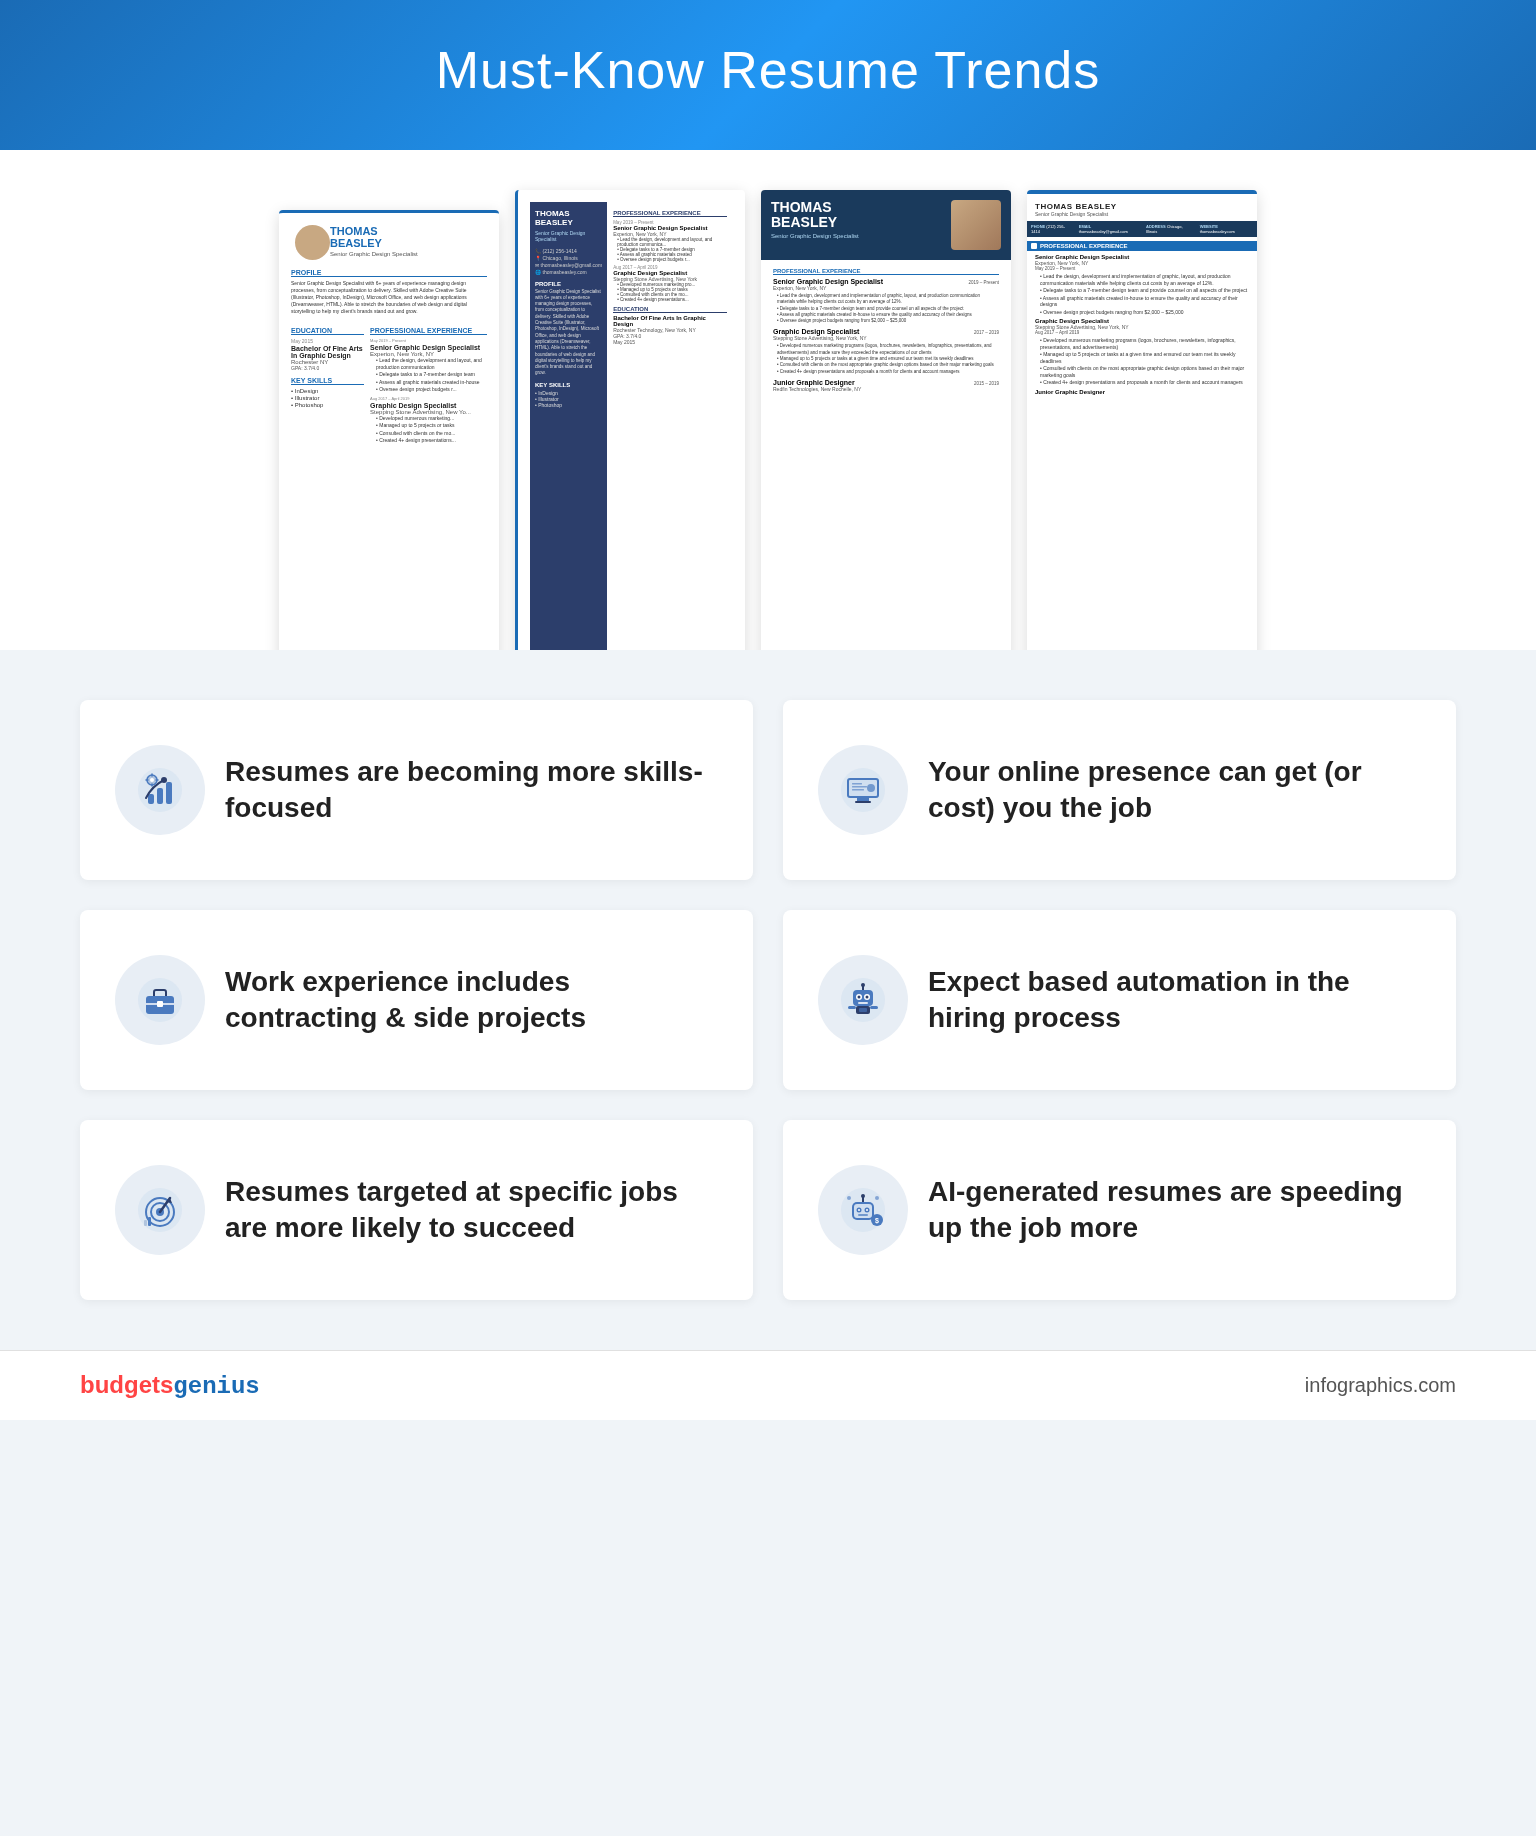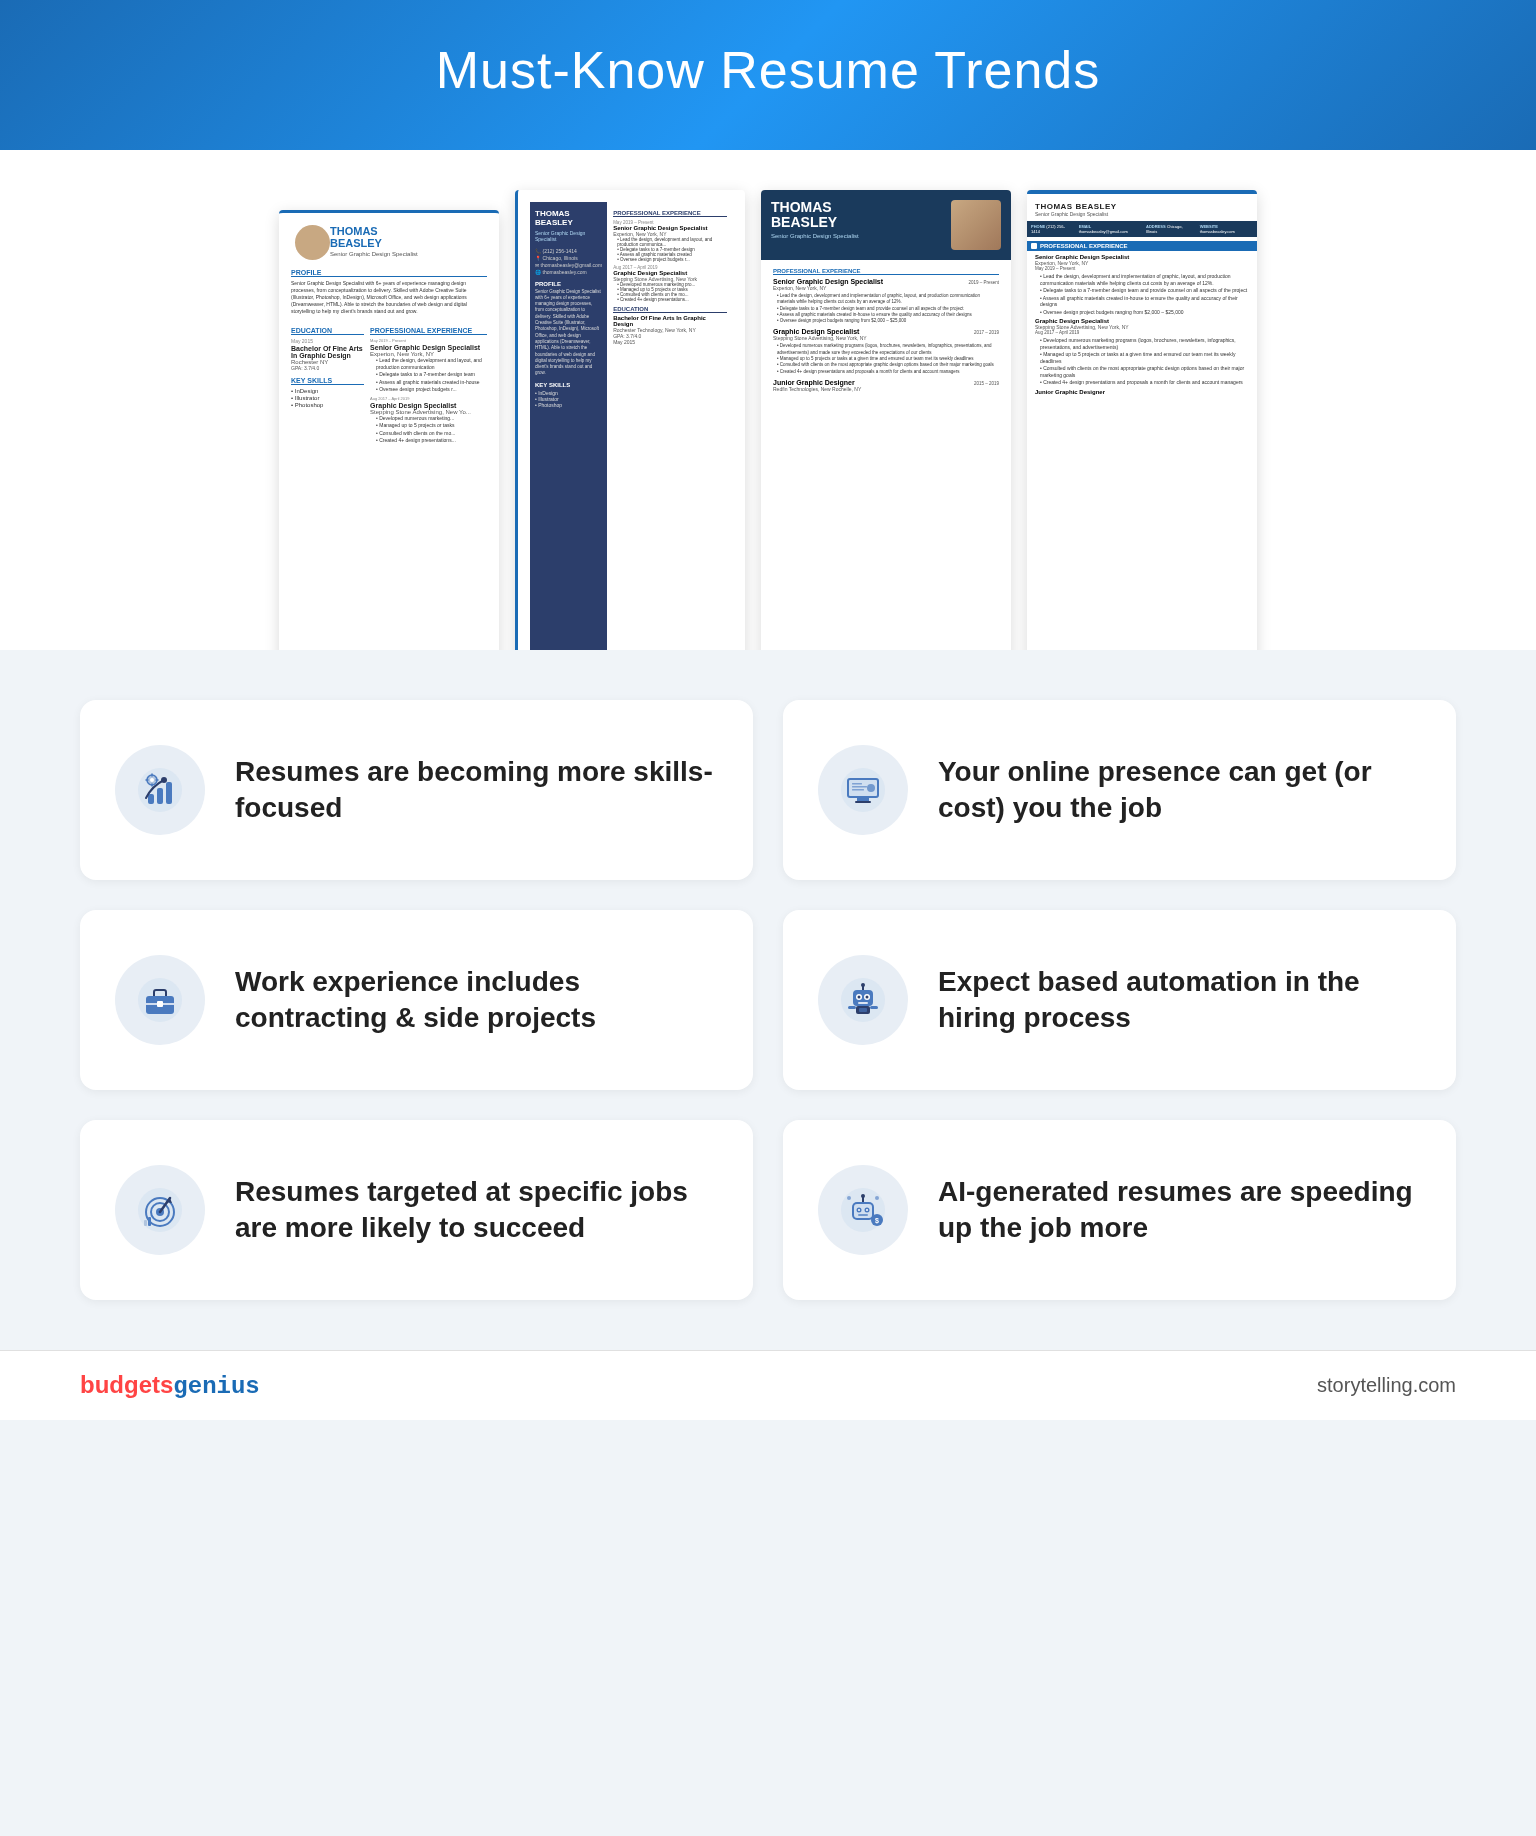--- a/index.html
+++ b/index.html
@@ -115,25 +115,25 @@
     }
 
     .trends-grid {
       display: grid;
       grid-template-columns: 1fr 1fr;
       gap: 30px;
     }
 
     .trend-item {
       background: white;
-      border-radius: 16px;
+      border-radius: 8px;
       padding: 40px 40px 40px 35px;
       display: flex;
       align-items: center;
-      gap: 30px;
+      gap: 20px;
       box-shadow: 0 2px 10px rgba(0,0,0,0.06);
       min-height: 180px;
     }
 
     .trend-icon-wrap {
       width: 90px;
       height: 90px;
       background: #e8eef5;
       border-radius: 50%;
       display: flex;
@@ -465,14 +465,14 @@
       <div class="trend-text">AI-generated resumes are speeding up the job more</div>
     </div>
 
   </div>
 </div>
 
 <div class="footer">
   <div class="footer-brand">
     <span class="resume">budgets</span><span class="genius">genius</span>
   </div>
-  <div class="footer-url">storytelling.com</div>
+  <div class="footer-url">infographics.com</div>
 </div>
 
 </body></html>

